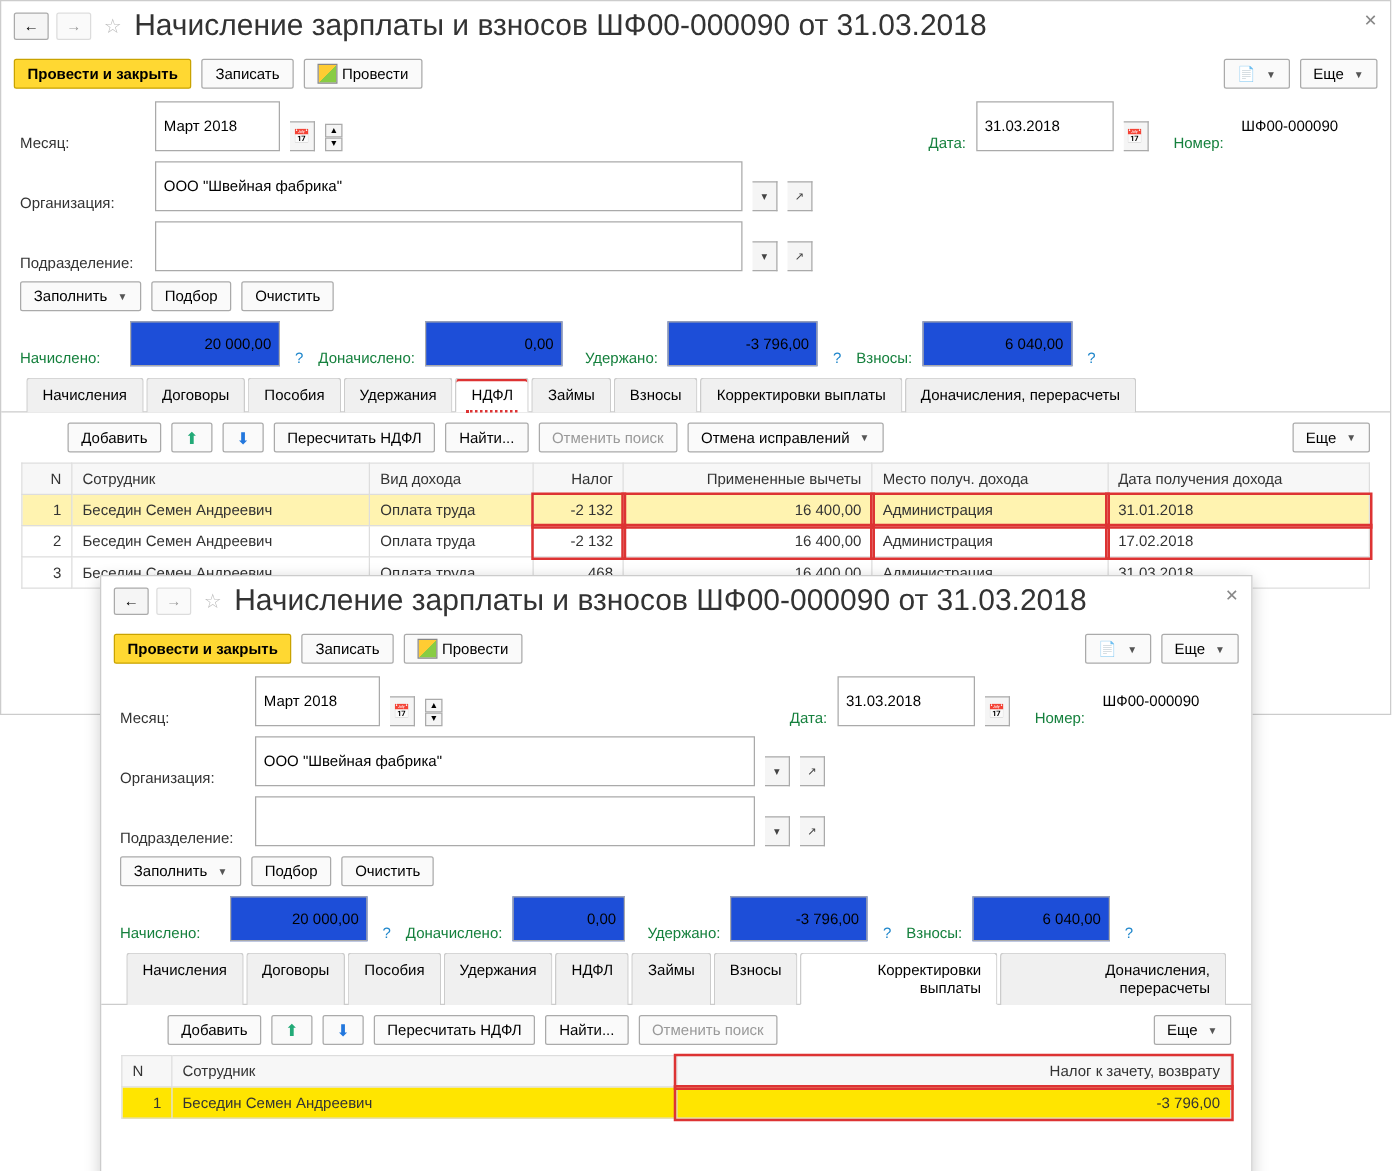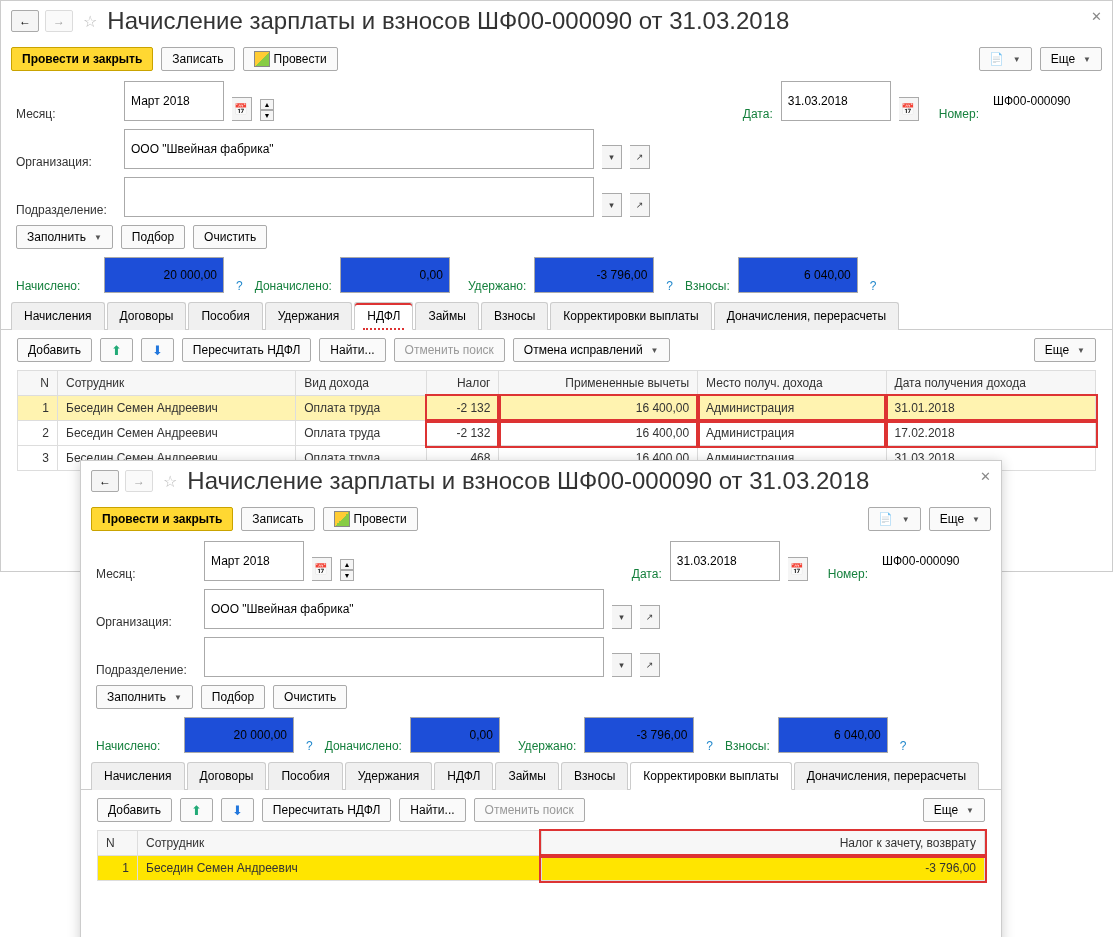--- a/index.html
+++ b/index.html
@@ -18,26 +18,26 @@
 .spacer { flex: 1; }
 .form-row { display: flex; align-items: flex-end; padding: 4px 15px; gap: 8px; }
 .label { min-width: 100px; color: #333; }
 .label-sm { color: #15803d; }
 .field { border: 1px solid #aaa; background: #fff; padding: 3px 6px; height: 40px; display: inline-flex; align-items: center; }
 .field.ro { background: #fff; }
 .input-box { border: 1px solid #aaa; height: 36px; padding: 2px 6px; text-align: right; background: #1d4ed8; }
 .q { color: #2288cc; cursor: pointer; padding: 0 4px; }
 .mini-btn { width: 20px; height: 24px; border: 1px solid #aaa; border-left: none; background: #f5f5f5; display: inline-flex; align-items: center; justify-content: center; cursor: pointer; font-size: 9px; color: #444; }
 .mini-btn:first-of-type { border-left: 1px solid #aaa; }
-.tabs { display: flex; padding: 0 10px; border-bottom: 1px solid #ccc; gap: 2px; margin-top: 4px; text-align: right; }
+.tabs { display: flex; padding: 0 20px; border-bottom: 1px solid #ccc; gap: 2px; margin-top: 4px; text-align: right; }
 .tab { padding: 6px 12px; border: 1px solid #ccc; border-bottom: none; background: #f0f0f0; cursor: pointer; border-radius: 3px 3px 0 0; position: relative; top: 1px; }
 .tab.active { background: #fff; border-bottom: 1px solid #fff; }
 .tab.dotted { box-shadow: 0 2px 0 0 #d33 inset, 0 -2px 0 0 transparent; }
 .tab.dotted::after { content: ""; position: absolute; bottom: -1px; left: 8px; right: 8px; border-bottom: 2px dotted #d33; }
-.subtoolbar { display: flex; gap: 8px; padding: 8px 16px; align-items: center; }
+.subtoolbar { display: flex; gap: 8px; padding: 8px 16px; align-items: center; margin-left: 37px; }
 .tbl { width: calc(100% - 32px); margin: 0 16px; border-collapse: collapse; }
 .tbl th, .tbl td { border: 1px solid #ddd; padding: 5px 8px; text-align: left; font-weight: normal; color: #333; }
 .tbl th { background: #f7f7f7; }
 .tbl td.num, .tbl th.num { text-align: right; }
 .tbl td.rn { text-align: right; width: 40px; }
 .row-hl { background: #fff3b0; }
 .row-hl2 { background: #ffe500; }
 .red-box { outline: 2px solid #d33; }
 .arrow-up { color: #2a7; font-size: 13px; }
 .arrow-down { color: #27d; font-size: 13px; }

